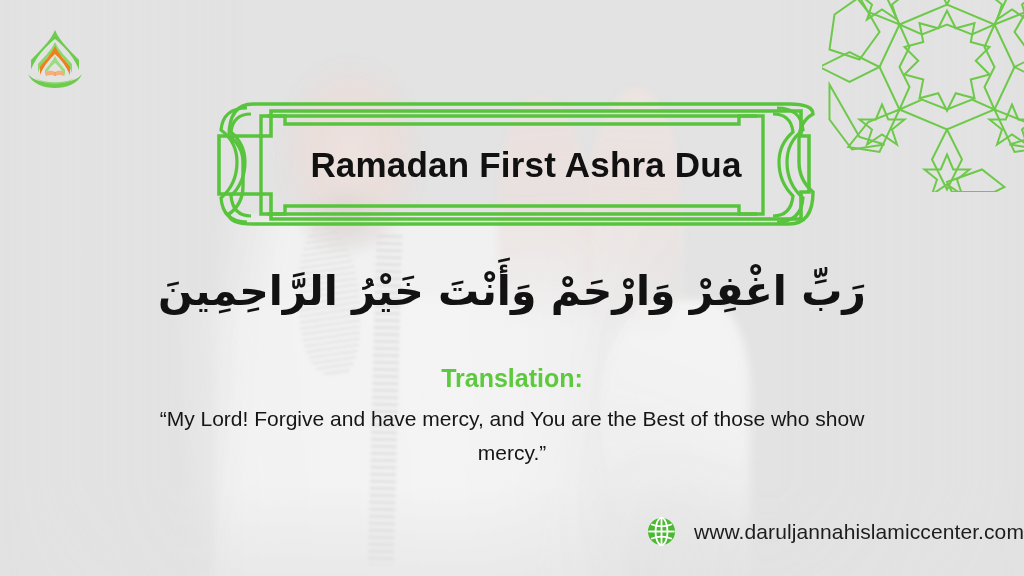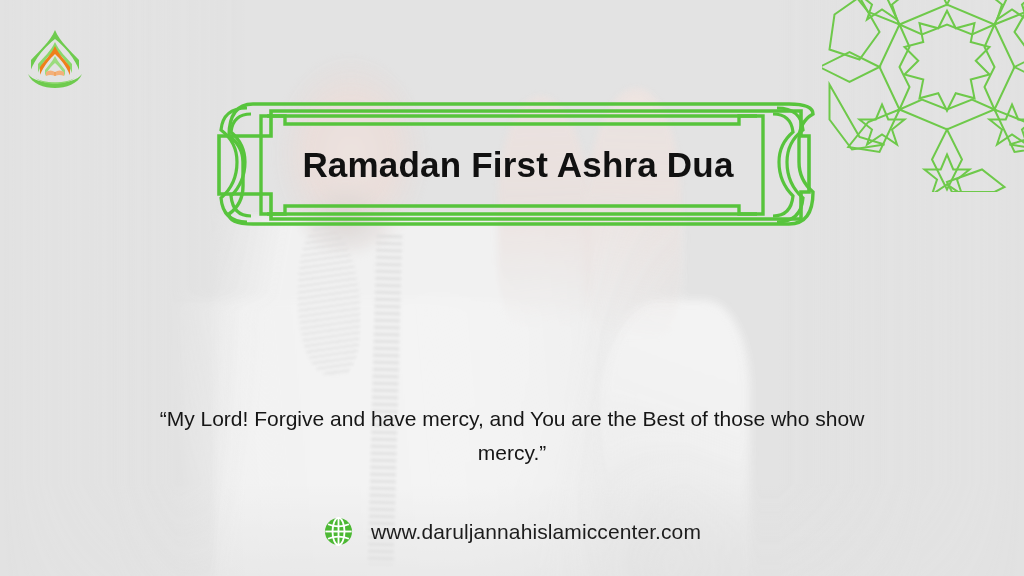--- a/index.html
+++ b/index.html
@@ -133,21 +133,21 @@
 
   
   .title-frame {
     position:absolute;
     left:207px; top:100px;
     width:610px; height:130px;
   }
   .title-frame svg { display:block; }
   .title-text {
     position:absolute;
-    left:6px; top:0;
+    left:14px; top:0;
     width:610px; height:130px;
     display:flex; align-items:center; justify-content:center;
     font-size:35px;
     font-weight:bold;
     color:#111111;
     letter-spacing:0.2px;
     white-space:nowrap;
   }
 
   
@@ -186,21 +186,21 @@
     line-height:1.62;
   }
 
   
   .footer {
     position:absolute;
     left:0; top:516px;
     width:1024px;
     display:flex;
     align-items:center;
-    justify-content:center;
+    justify-content:flex-end;
     gap:17px;
   }
   .globe { width:31px; height:31px; flex:0 0 auto; display:block; }
   .url {
     font-size:21px;
     color:#1d1d1d;
     letter-spacing:0.1px;
   }
 </style>
 </head>
@@ -345,21 +345,23 @@
                L54 114
                L54 16
                L78 16 Z" fill="none" stroke="#57c43c" stroke-width="3.4" transform="translate(0,0) scale(1,1)"></path>
 
       <line x1="60" y1="16" x2="550" y2="16" stroke="#57c43c" stroke-width="3.4"></line>
       <line x1="60" y1="114" x2="550" y2="114" stroke="#57c43c" stroke-width="3.4"></line>
     </svg>
     <div class="title-text">Ramadan First Ashra Dua</div>
   </div>
 
-
+  <div class="arabic">رَبِّ اغْفِرْ وَارْحَمْ وَأَنْتَ خَيْرُ الرَّاحِمِينَ</div>
+
+  <div class="tr-label">Translation:</div>
   <div class="tr-body">“My Lord! Forgive and have mercy, and You are the Best of those who show mercy.”</div>
 
   <div class="footer">
     <svg class="globe" viewBox="0 0 32 32">
       <circle cx="16" cy="16" r="14" fill="#4cb833"></circle>
       <g fill="none" stroke="#ffffff" stroke-width="1.9">
         <ellipse cx="16" cy="16" rx="6.2" ry="14"></ellipse>
         <line x1="16" y1="2" x2="16" y2="30"></line>
         <line x1="2.4" y1="16" x2="29.6" y2="16"></line>
         <path d="M5.2 8.5 Q16 13 26.8 8.5"></path>

